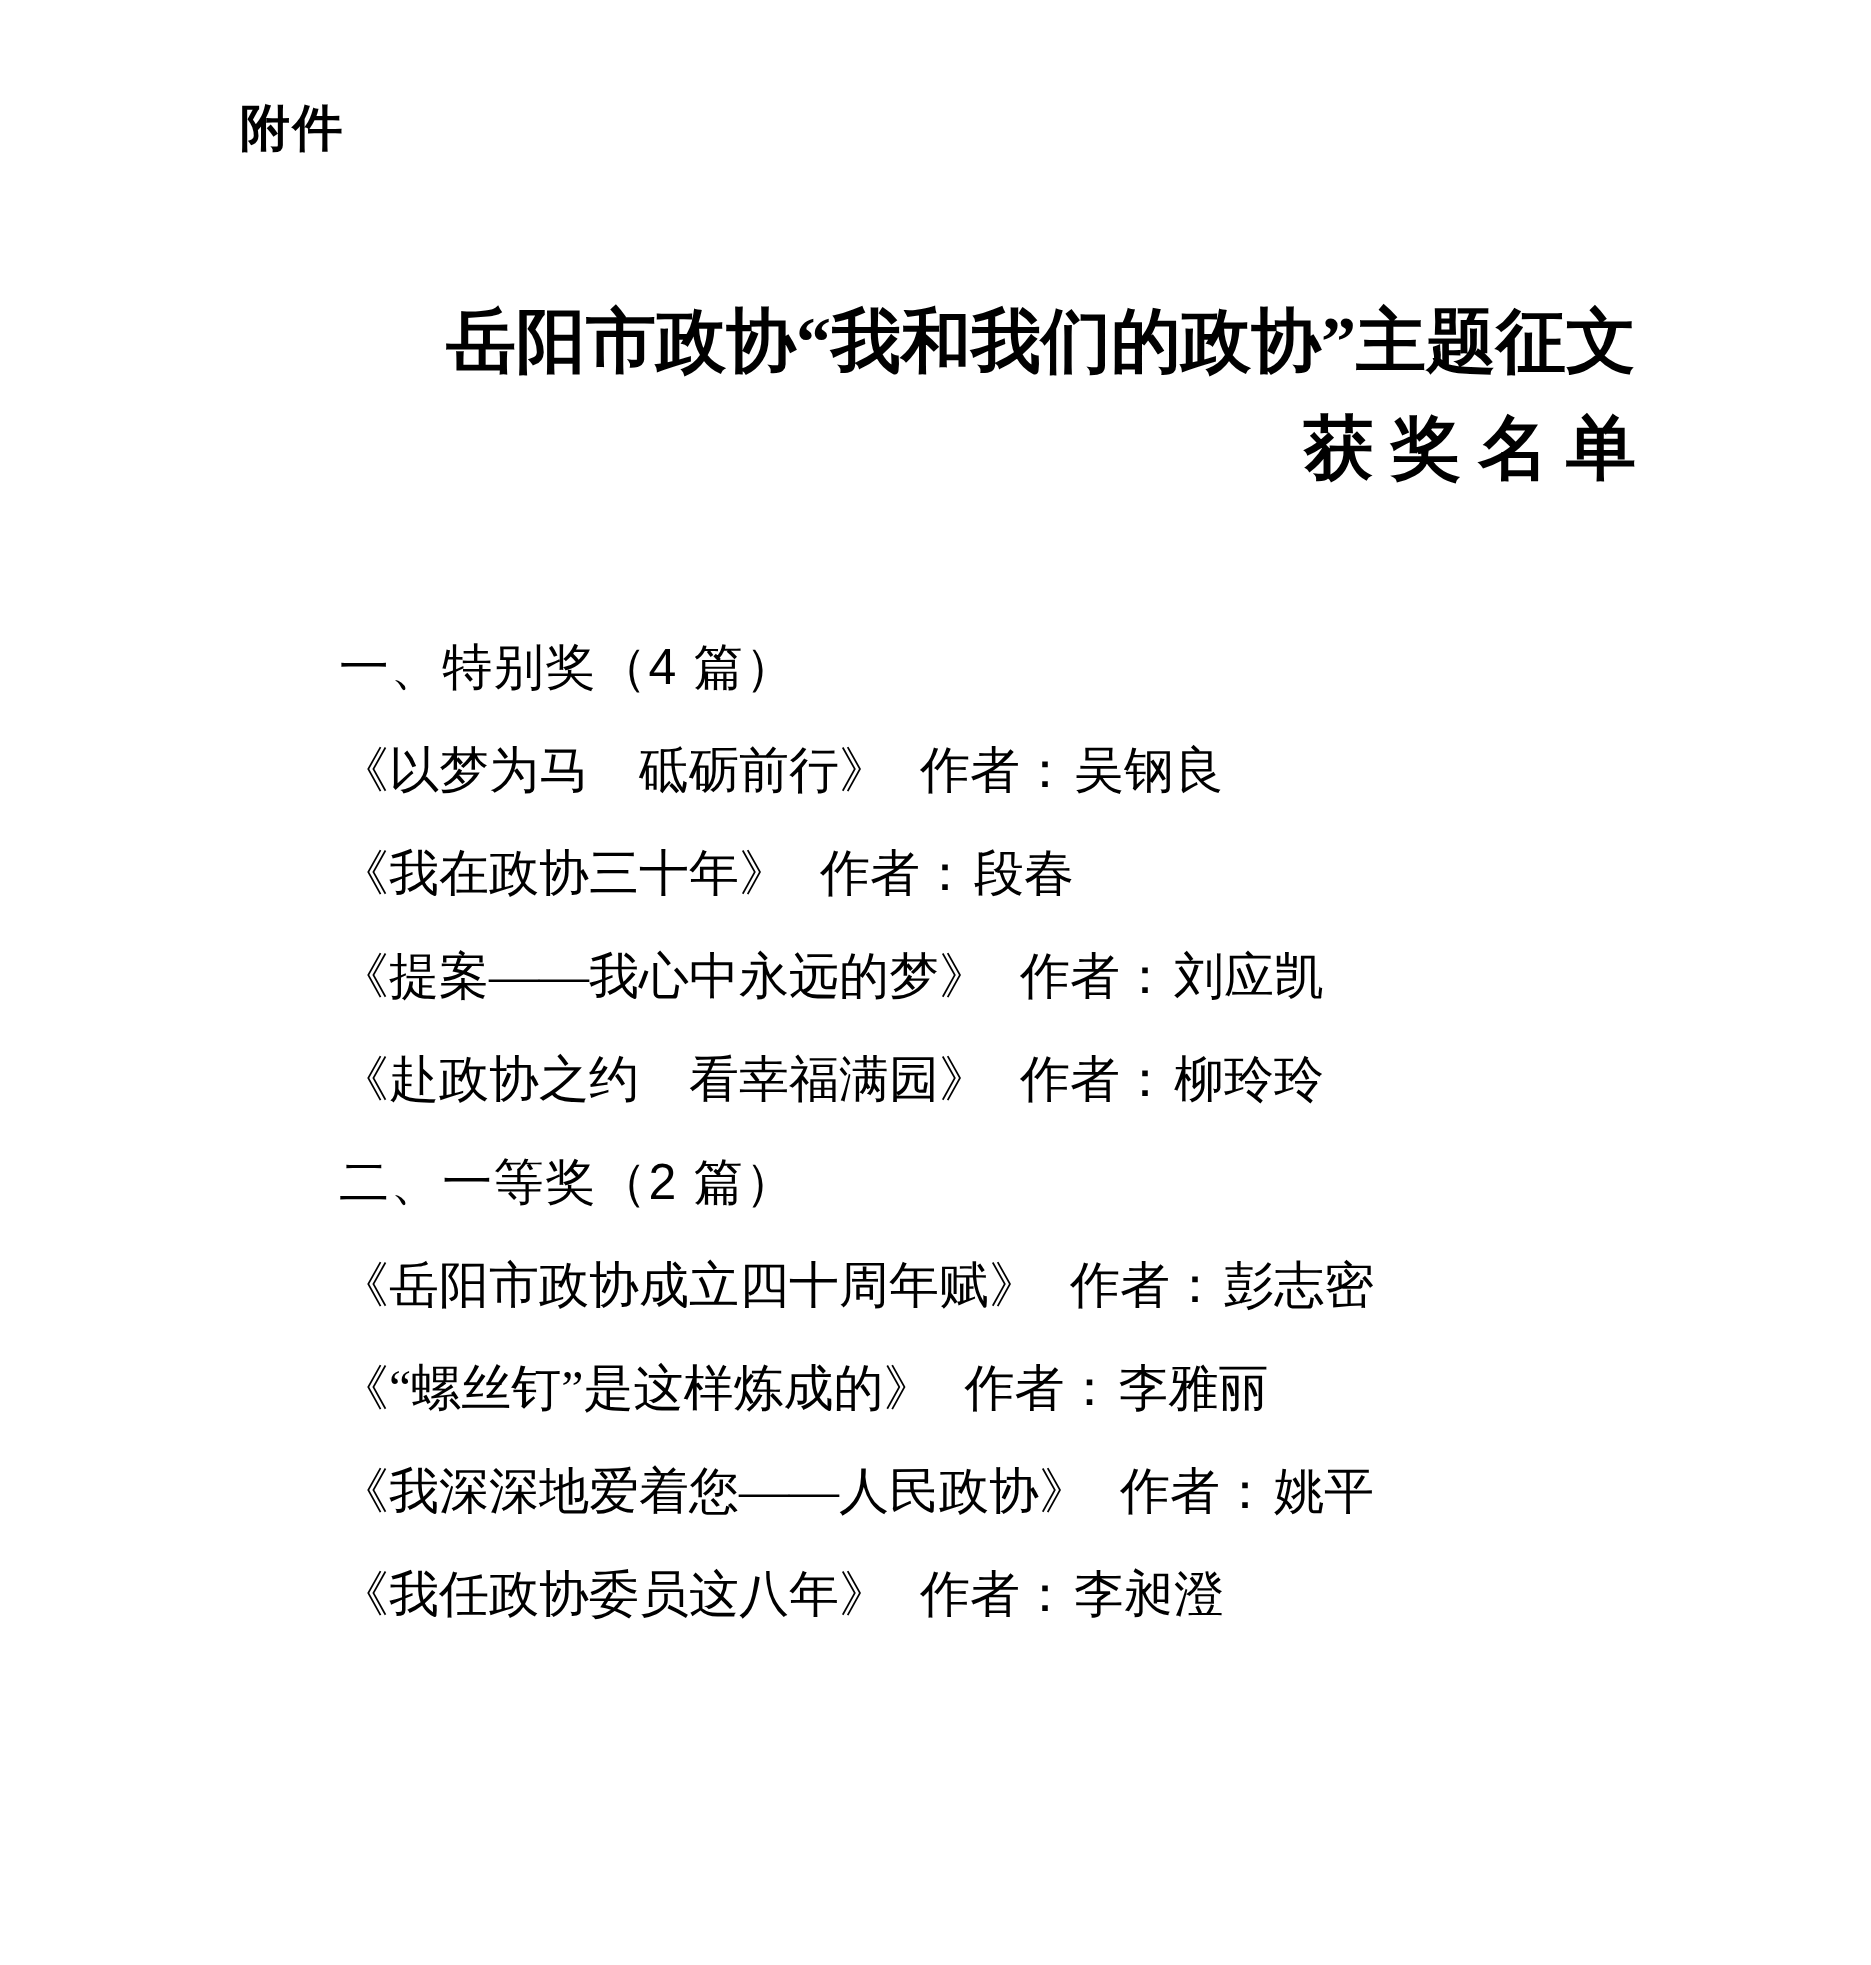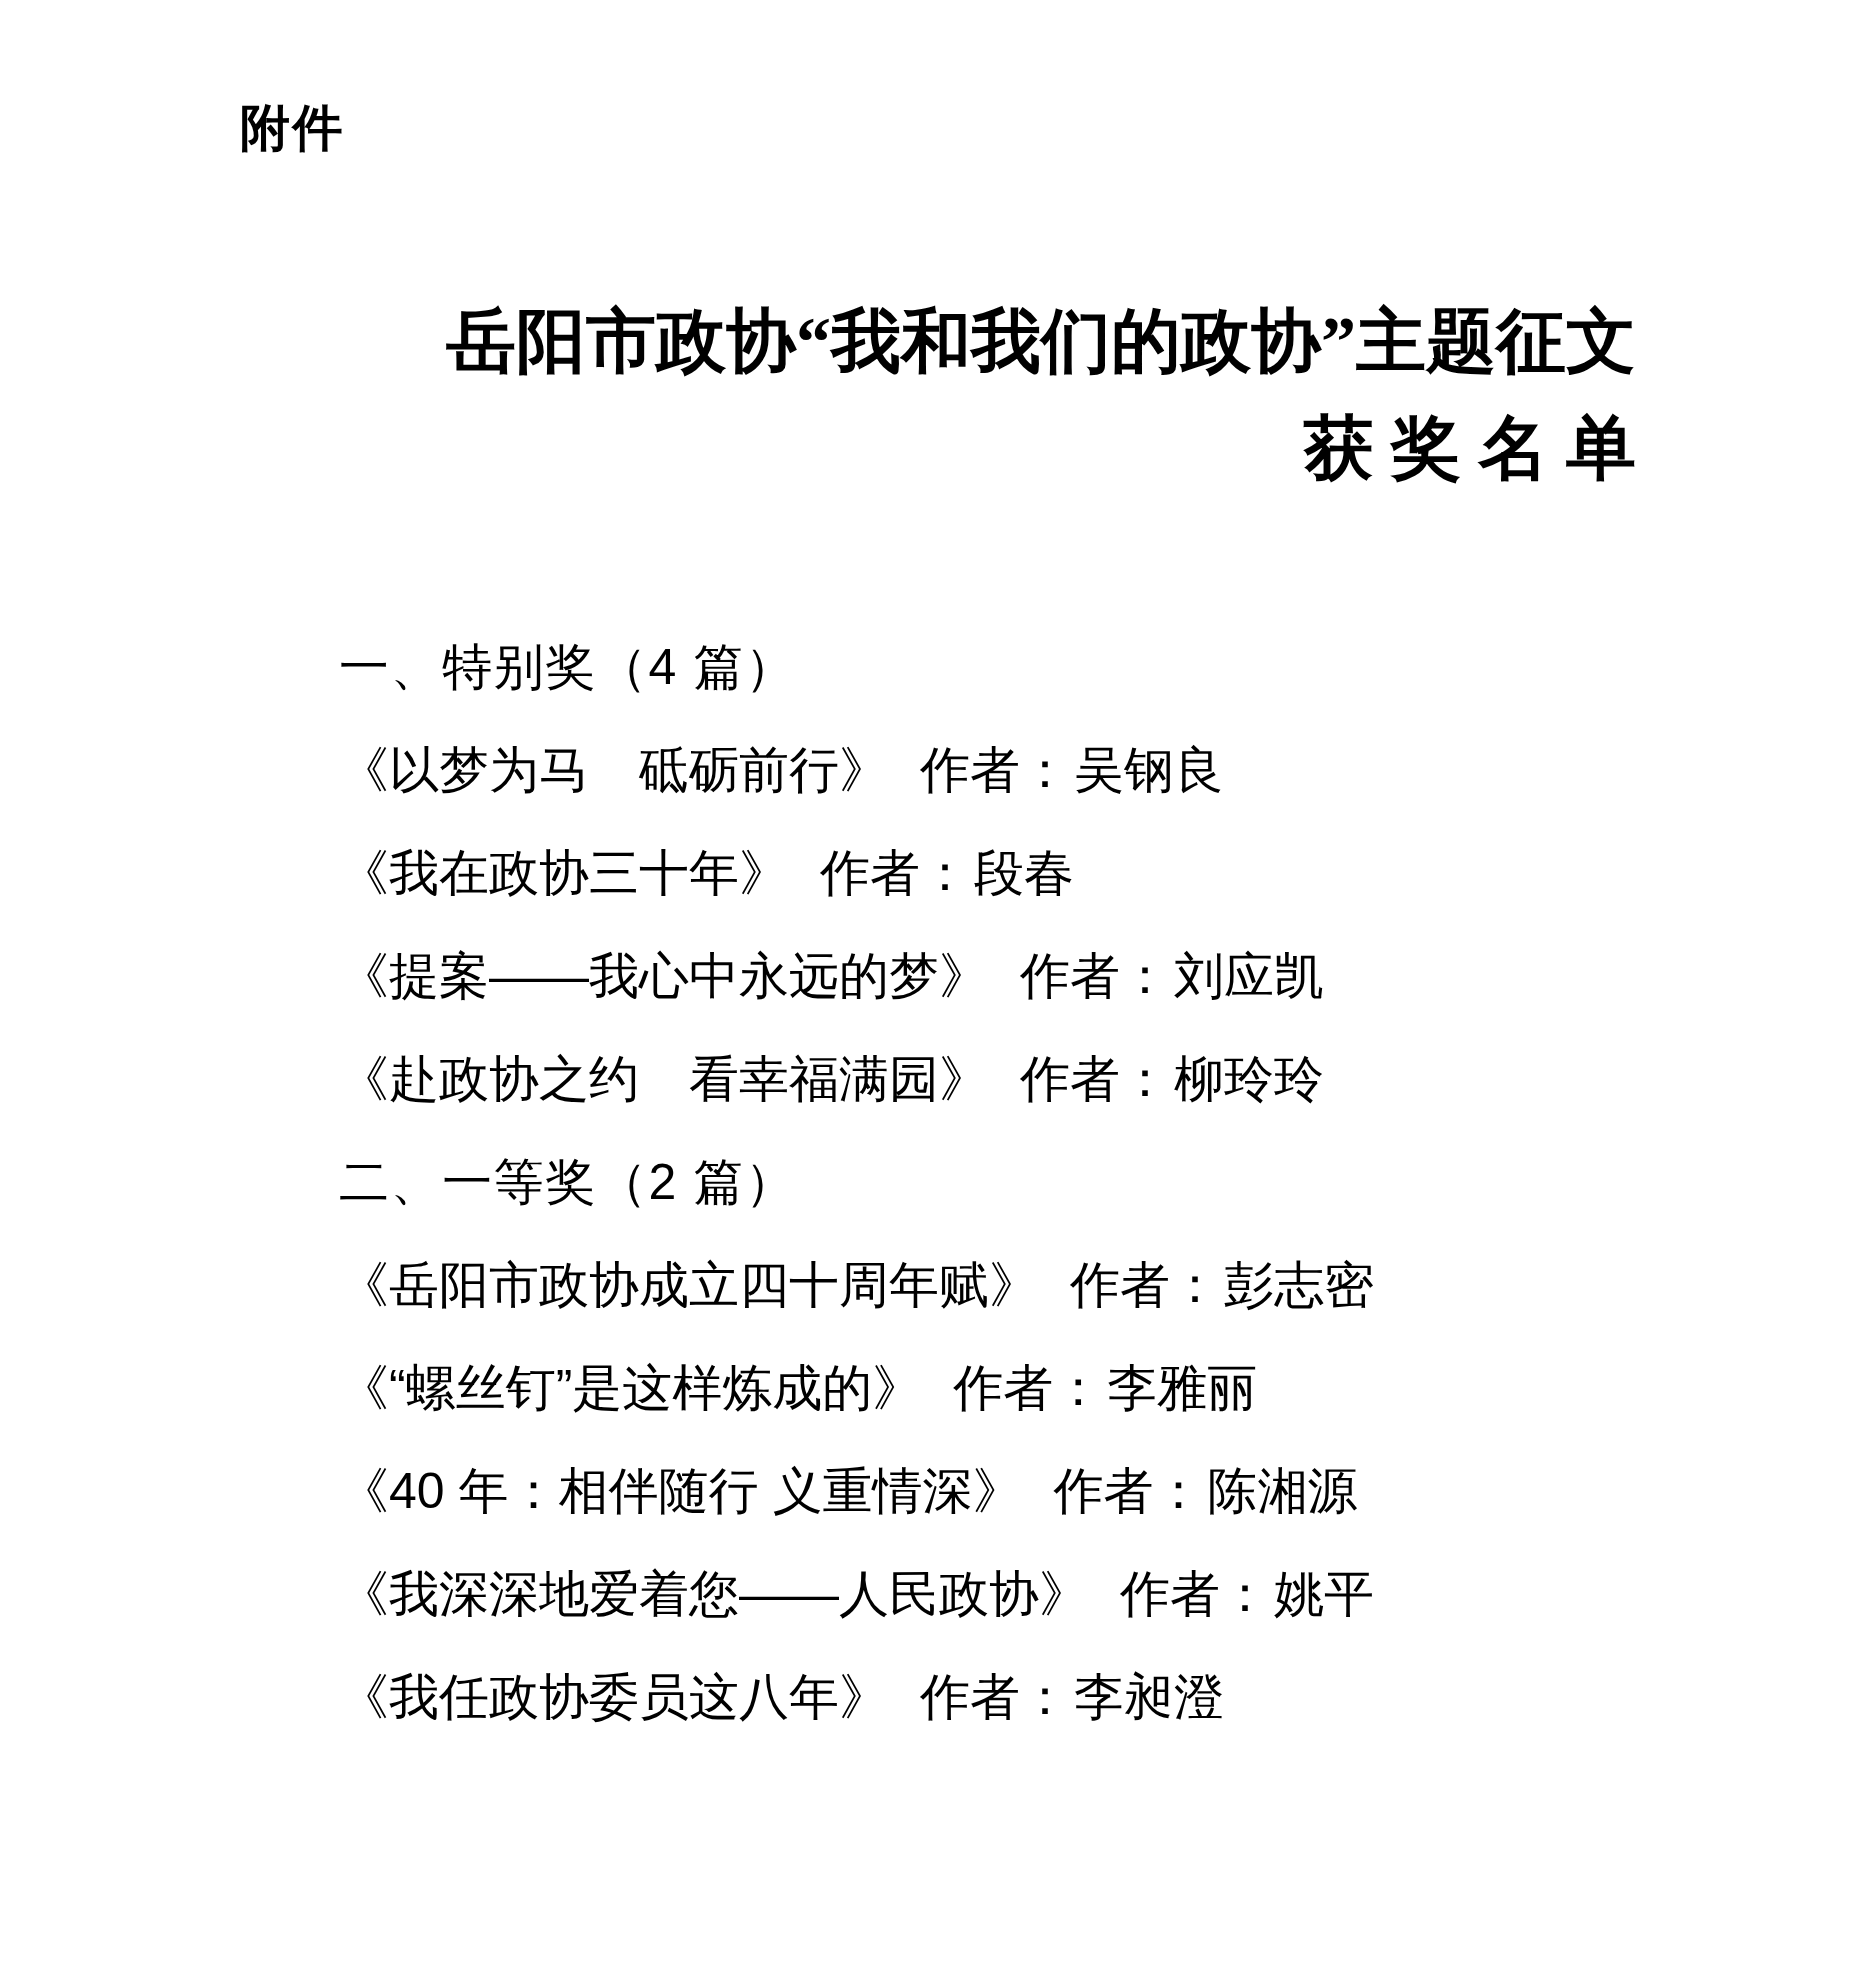--- a/index.html
+++ b/index.html
@@ -49,21 +49,21 @@
     line-height: 103px;
     text-indent: 99px;
     white-space: nowrap;
   }
   .content p.heading {
     font-family: "Liberation Sans", "DejaVu Sans", sans-serif;
     font-weight: normal;
     letter-spacing: 1.6px;
   }
   .content p.entry {
-    font-family: Liberation Sans, sans-serif;
+    font-family: Liberation Serif, serif;
     font-weight: normal;
   }
   .author-label {
     margin-left: 0.62em;
   }
   .author {
     margin-left: 0.08em;
   }
 </style>
 </head>
@@ -90,21 +90,20 @@
 
     <p class="entry"><span class="work">《赴政协之约　看幸福满园》</span><span class="author-label">作者：</span><span class="author">柳玲玲</span></p>
 
     <p class="heading">二、一等奖（2 篇）</p>
 
 
     <p class="entry"><span class="work">《岳阳市政协成立四十周年赋》</span><span class="author-label">作者：</span><span class="author">彭志密</span></p>
 
     <p class="entry"><span class="work">《“螺丝钉”是这样炼成的》</span><span class="author-label">作者：</span><span class="author">李雅丽</span></p>
 
-    <p class="entry"><span class="work">《40 年：相伴随行 义重情深》</span><span class="author-label">作者：</span><span class="author">陈湘源</span></p>
 
     <p class="entry"><span class="work">《我深深地爱着您——人民政协》</span><span class="author-label">作者：</span><span class="author">姚平</span></p>
 
 
     <p class="entry"><span class="work">《我任政协委员这八年》</span><span class="author-label">作者：</span><span class="author">李昶澄</span></p>
 
     <p class="entry"></p>
 
   </div>
 </div>

